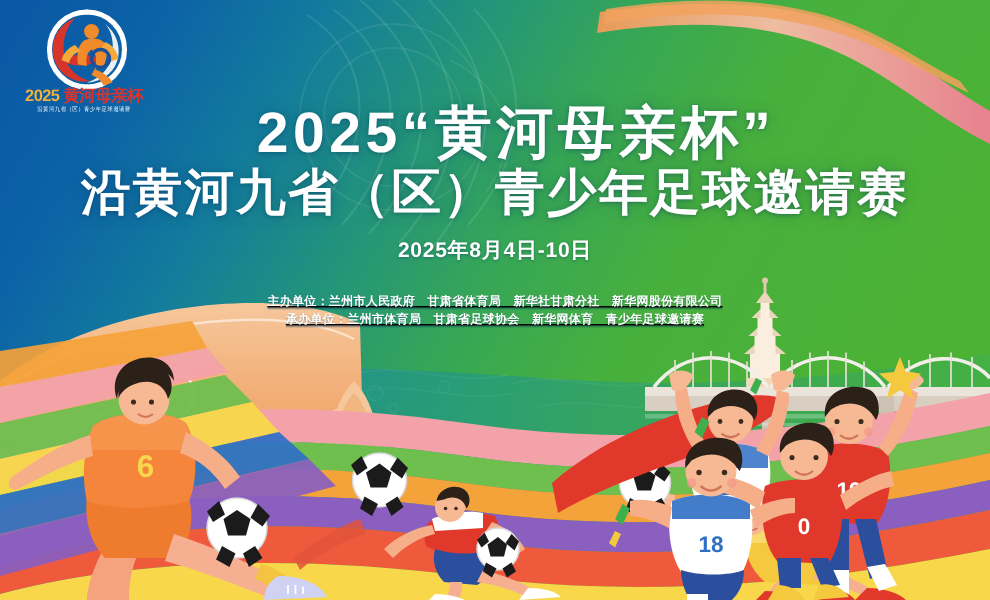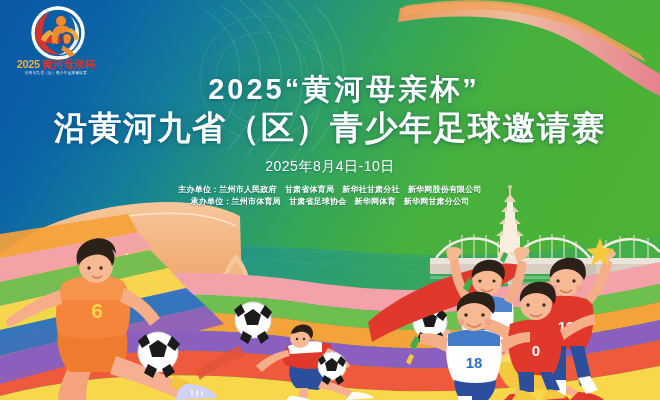--- a/index.html
+++ b/index.html
@@ -33,40 +33,40 @@
   }
   #logo .wm-sub {
     font-size:3.6px; line-height:6px; color:#eef4fb; letter-spacing:0.3px;
     white-space:nowrap; transform:scaleY(1.1);
   }
 
   
   #textblock { position:absolute; left:0; top:72px; width:660px; text-align:center; }
 
   #title1 {
-    font-size:29px; font-weight:bold; color:#ffffff; line-height:34px;
+    font-size:38px; font-weight:bold; color:#ffffff; line-height:34px;
     letter-spacing:3px;
     text-shadow:0 1px 3px rgba(8,50,90,.40), 0 0 10px rgba(8,60,100,.25);
     white-space:nowrap;
     padding-left:28px;
   }
   #title2 {
     margin-top:2px;
     font-size:33px; font-weight:bold; color:#ffffff; line-height:40px;
     letter-spacing:1.5px;
     text-shadow:0 1px 3px rgba(8,50,90,.40), 0 0 10px rgba(8,60,100,.25);
     white-space:nowrap;
   }
   #dateline {
     margin-top:9px;
-    font-size:14px; font-weight:normal; color:#ffffff; line-height:18px;
+    font-size:14px; font-weight:bold; color:#ffffff; line-height:18px;
     letter-spacing:0.5px;
     text-shadow:0 1px 2px rgba(8,50,90,.45);
   }
-  #orgblock { margin-top:9px; }
+  #orgblock { margin-top:20px;text-decoration:underline; }
   .org-line {
     font-size:8px; line-height:12px; color:#ffffff; font-weight:bold;
     letter-spacing:0.2px; white-space:nowrap;
     text-shadow:0 1px 1px rgba(8,50,90,.45);
   }
 
   
   #poster::after{content:"";position:absolute;inset:0;pointer-events:none;}
 </style>
 </head>
@@ -456,17 +456,17 @@
       <div class="wm-sub">沿黄河九省（区）青少年足球邀请赛</div>
     </div>
   </div>
 
   <div id="textblock">
     <div id="title1">2025“黄河母亲杯”</div>
     <div id="title2">沿黄河九省（区）青少年足球邀请赛</div>
     <div id="dateline">2025年8月4日-10日</div>
     <div id="orgblock">
       <div class="org-line">主办单位：兰州市人民政府　甘肃省体育局　新华社甘肃分社　新华网股份有限公司</div>
-      <div class="org-line">承办单位：兰州市体育局　甘肃省足球协会　新华网体育　新华网甘肃分公司</div>
+      <div class="org-line">承办单位：兰州市体育局　甘肃省足球协会　新华网体育　青少年足球邀请赛</div>
     </div>
   </div>
 
 </div>
 
 </body></html>

